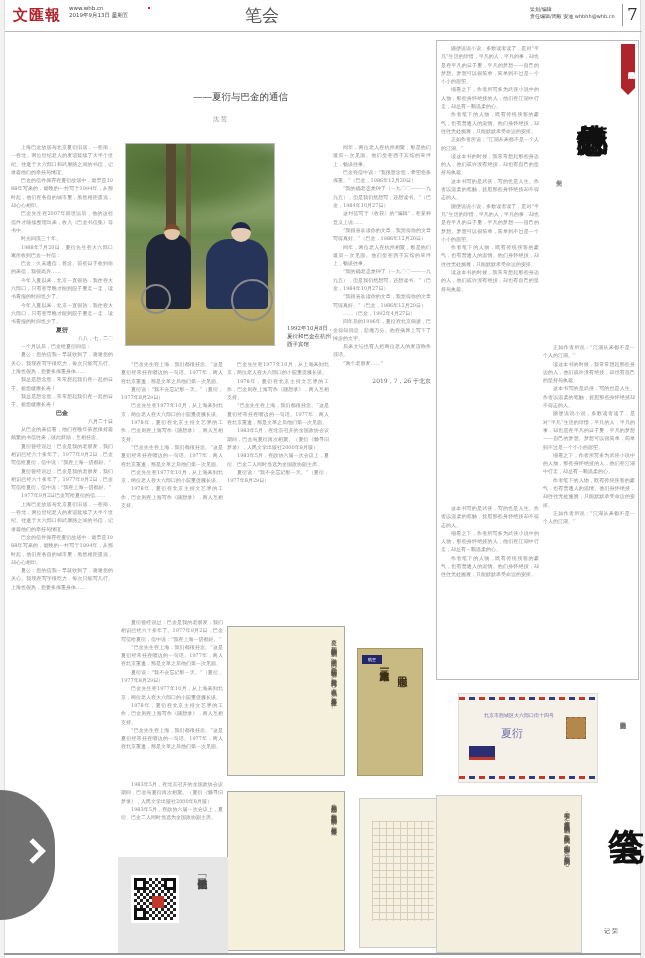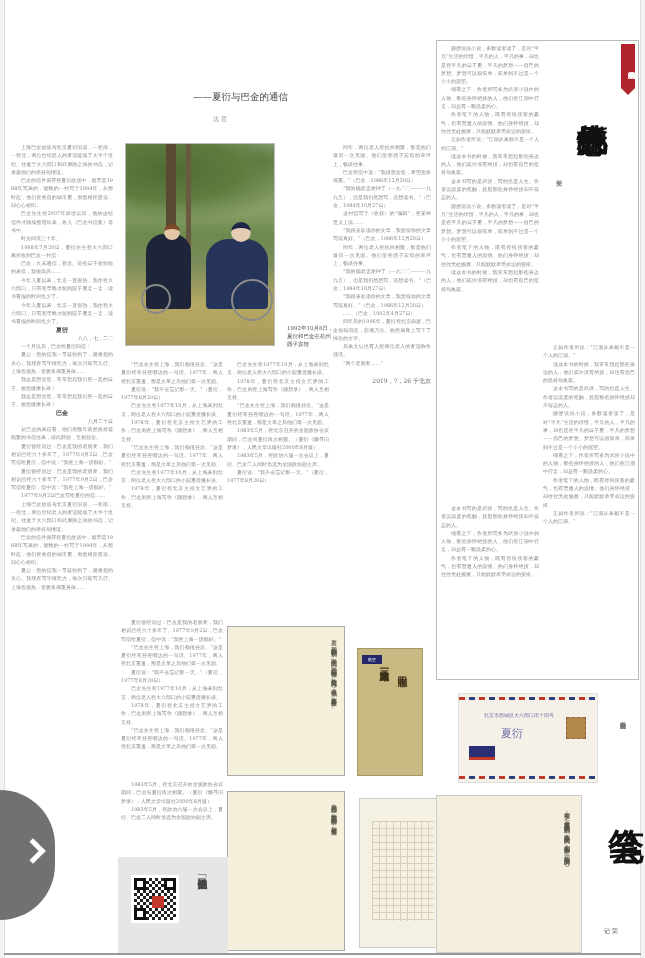--- a/index.html
+++ b/index.html
@@ -83,20 +83,34 @@
   .nav-overlay { position: absolute; left: 0; top: 790px; width: 55px; height: 130px; background: #666; border-radius: 0 62px 62px 0; opacity: 0.92; }
   .nav-arrow { position: absolute; left: 24px; top: 52px; width: 18px; height: 18px; border-top: 5px solid #fff; border-right: 5px solid #fff; transform: rotate(45deg); }
 
   .bottom-rule { position: absolute; left: 4px; top: 953px; width: 637px; border-top: 2px solid #999; }
 </style>
 </head>
 <body>
 
 <div class="page">
 
+  <div class="masthead">
+    <div class="mast-logo">文匯報</div>
+    <div class="mast-meta">
+      <div>www.whb.cn</div>
+      <div>2019年9月13日 星期五</div>
+    </div>
+    <div class="mast-dot"></div>
+    <div class="mast-section">笔会</div>
+    <div class="mast-editors">
+      <div>策划/编辑</div>
+      <div>责任编辑/周毅 安迪 whbhh@whb.cn</div>
+    </div>
+    <div class="mast-pagenum">7</div>
+  </div>
 
   <div class="subtitle">——夏衍与巴金的通信</div>
   <div class="byline">沈 芸</div>
 
   <div class="col" style="left:6px; top:143px; width:102px; height:812px;">
     <p>上海巴金故居与北京夏衍旧居，一在南，一在北，两位世纪老人的友谊延续了大半个世纪。往返于大六部口和武康路之间的书信，记录着他们的牵挂与情谊。</p>
     <p>巴金的信件保存在夏衍故居中，最早是1988年写来的，最晚的一封写于1994年，从那时起，他们在各自的城市里，虽然相距遥远，却心心相印。</p>
     <p>巴金先生在2007年辞世以后，他的这些信件才陆续整理出来，收入《巴金书信集》等书中。</p>
     <p>时光回流三十年。</p>
     <p>1988年7月20日，夏衍先生在大六部口寓所收到巴金一封信：</p>

